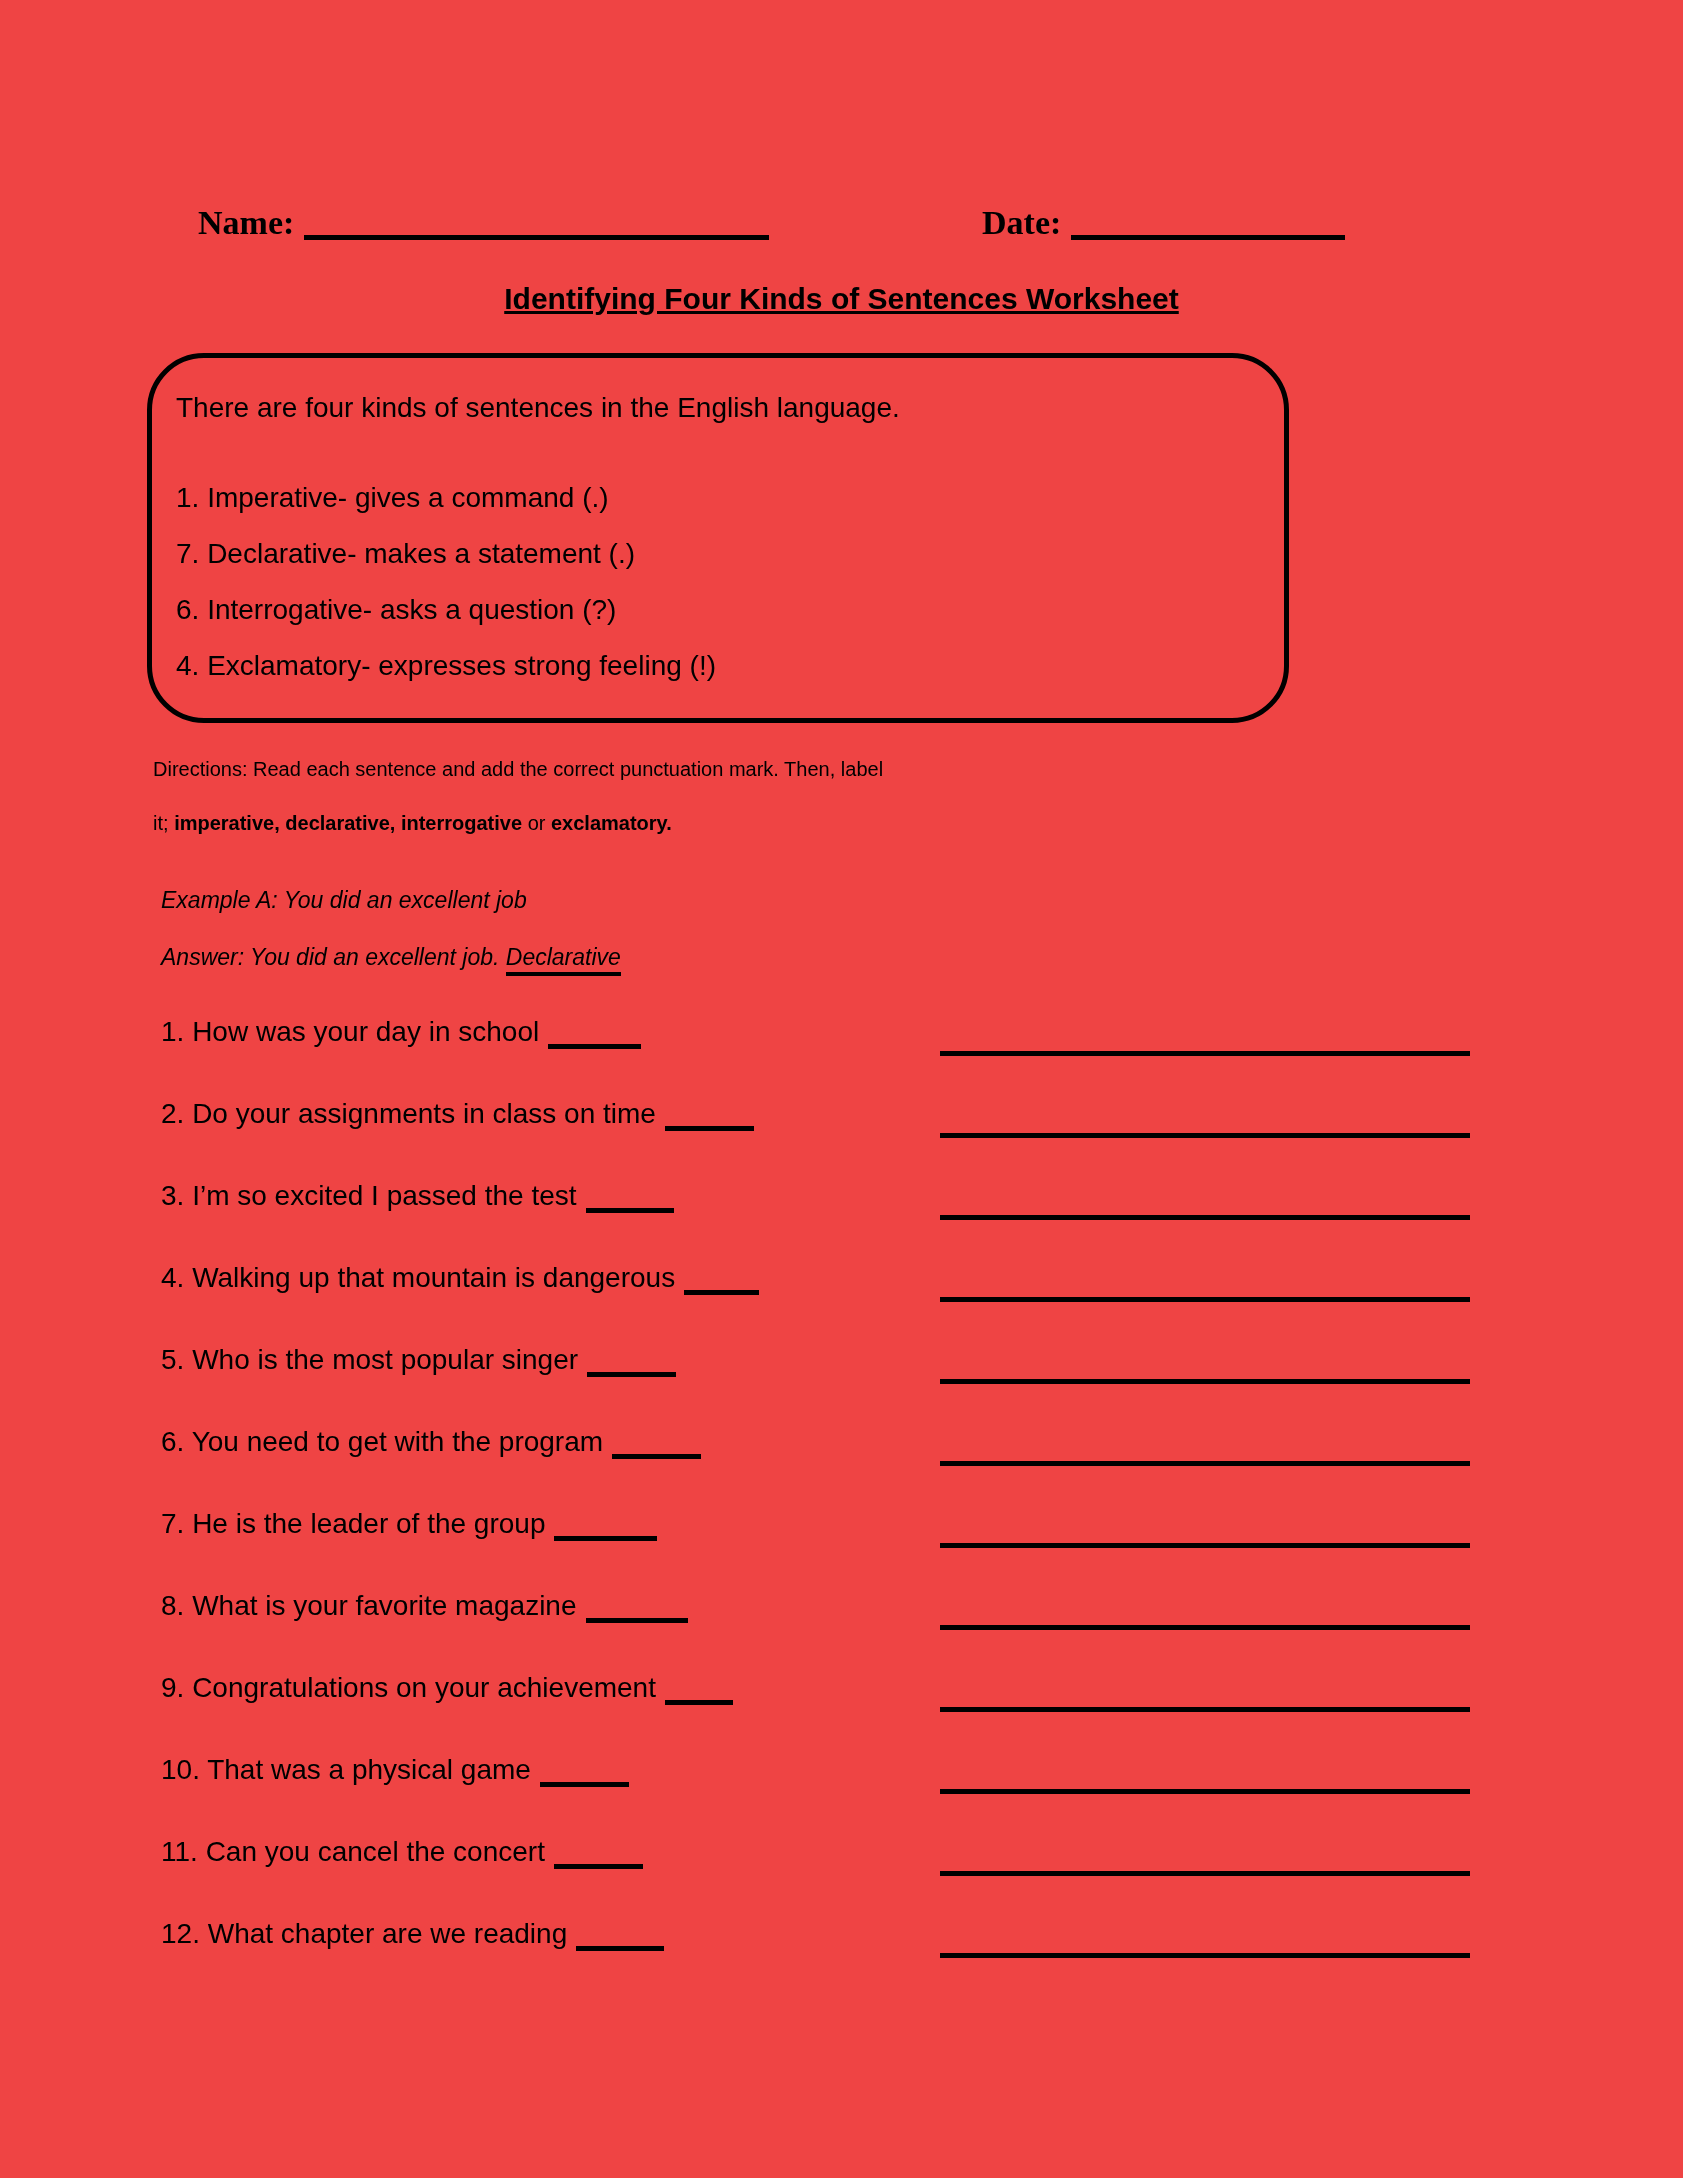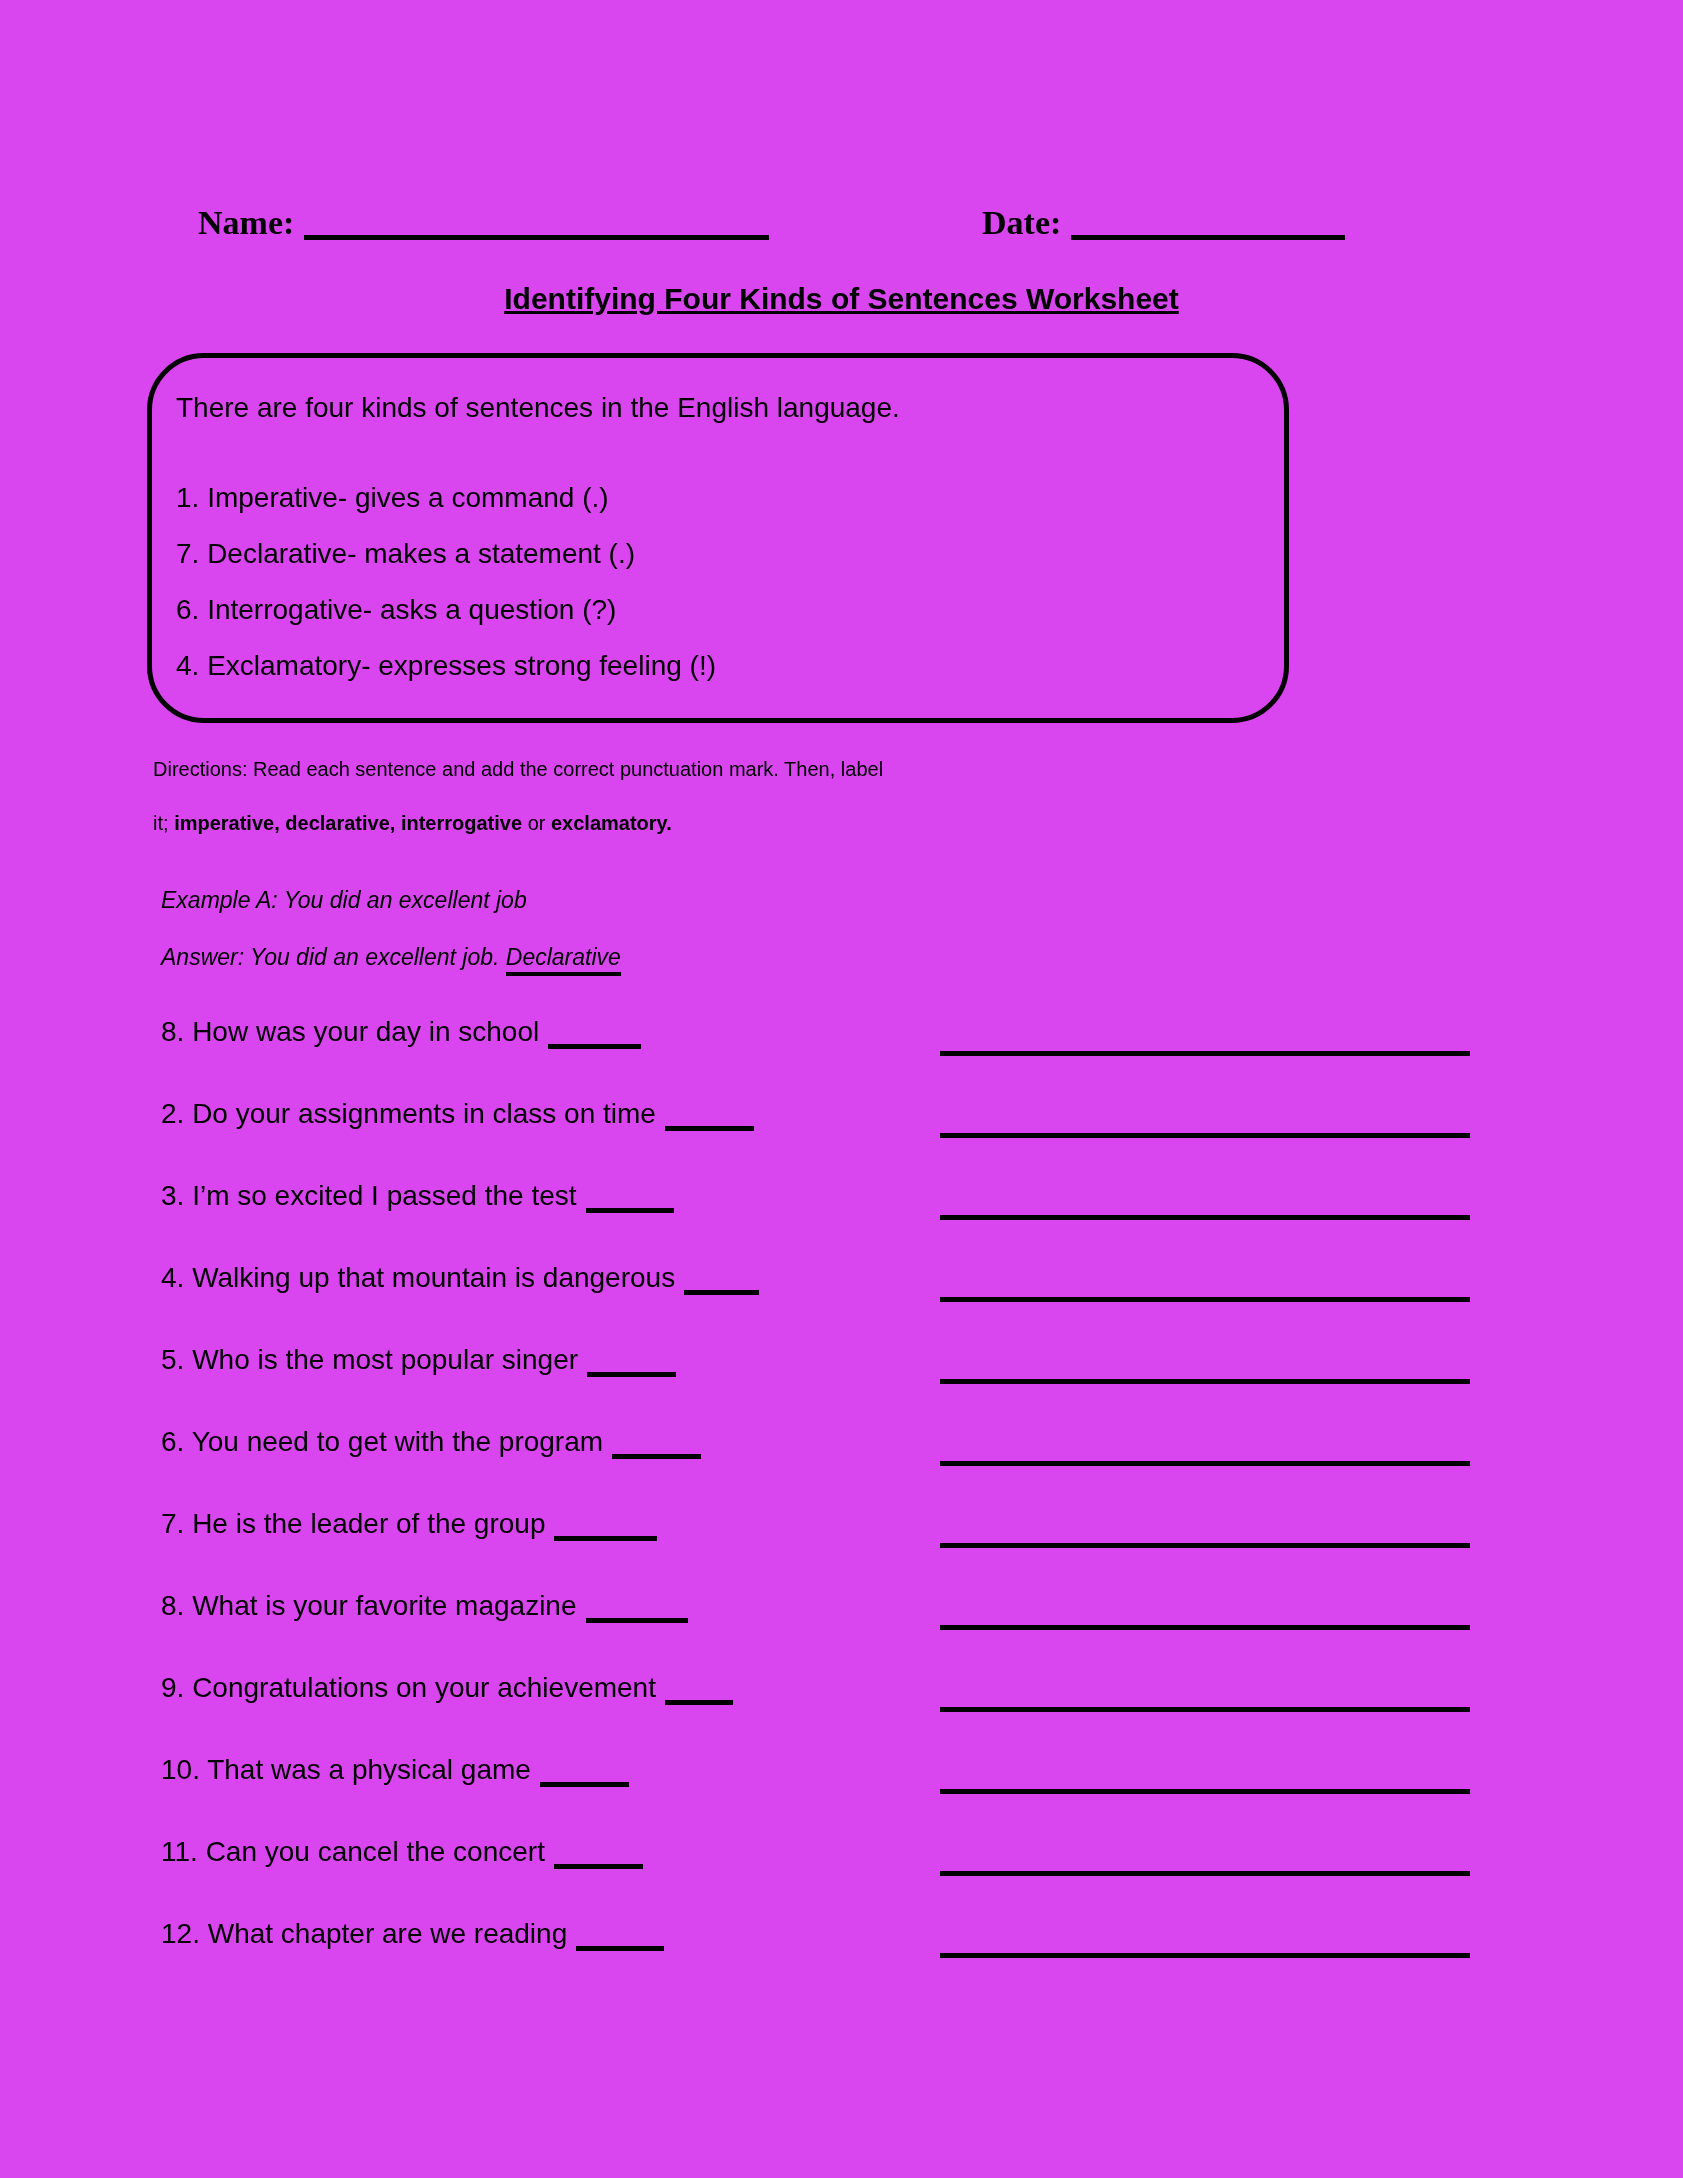--- a/index.html
+++ b/index.html
@@ -1,20 +1,20 @@
 <!DOCTYPE html>
 <html><head>
 <meta charset="utf-8">
 <style>
   html,body{margin:0;padding:0;background:#ffffff;}
   .page{
     position:relative;
     width:1683px;
     height:2178px;
-    background:#d946ef;
+    background:#ef4444;
     color:#000000;
     font-family:"Liberation Sans", sans-serif;
     overflow:hidden;
   }
   
   .hdr{
     position:absolute;
     top:204px;
     font-family:"Liberation Serif", serif;
     font-weight:bold;
@@ -143,21 +143,21 @@
     <div class="ln"><span>it; </span><span class="b">imperative, </span><span class="b">declarative, </span><span class="b">interrogative</span><span> or </span><span class="b">exclamatory.</span></div>
   </div>
 
   <div class="example">
     <div class="ln">Example A: You did an excellent job</div>
     <div class="ln"><span>Answer: You did an excellent job. </span><span class="answer-word">Declarative</span></div>
   </div>
 
   <div class="questions">
     <div class="q-row">
-      <span>8. How was your day in school</span><span class="short-blank" style="width:93px"></span>
+      <span>1. How was your day in school</span><span class="short-blank" style="width:93px"></span>
       <span class="long-blank"></span>
     </div>
     <div class="q-row">
       <span>2. Do your assignments in class on time</span><span class="short-blank" style="width:89px"></span>
       <span class="long-blank"></span>
     </div>
     <div class="q-row">
       <span>3. I’m so excited I passed the test</span><span class="short-blank" style="width:88px"></span>
       <span class="long-blank"></span>
     </div>

